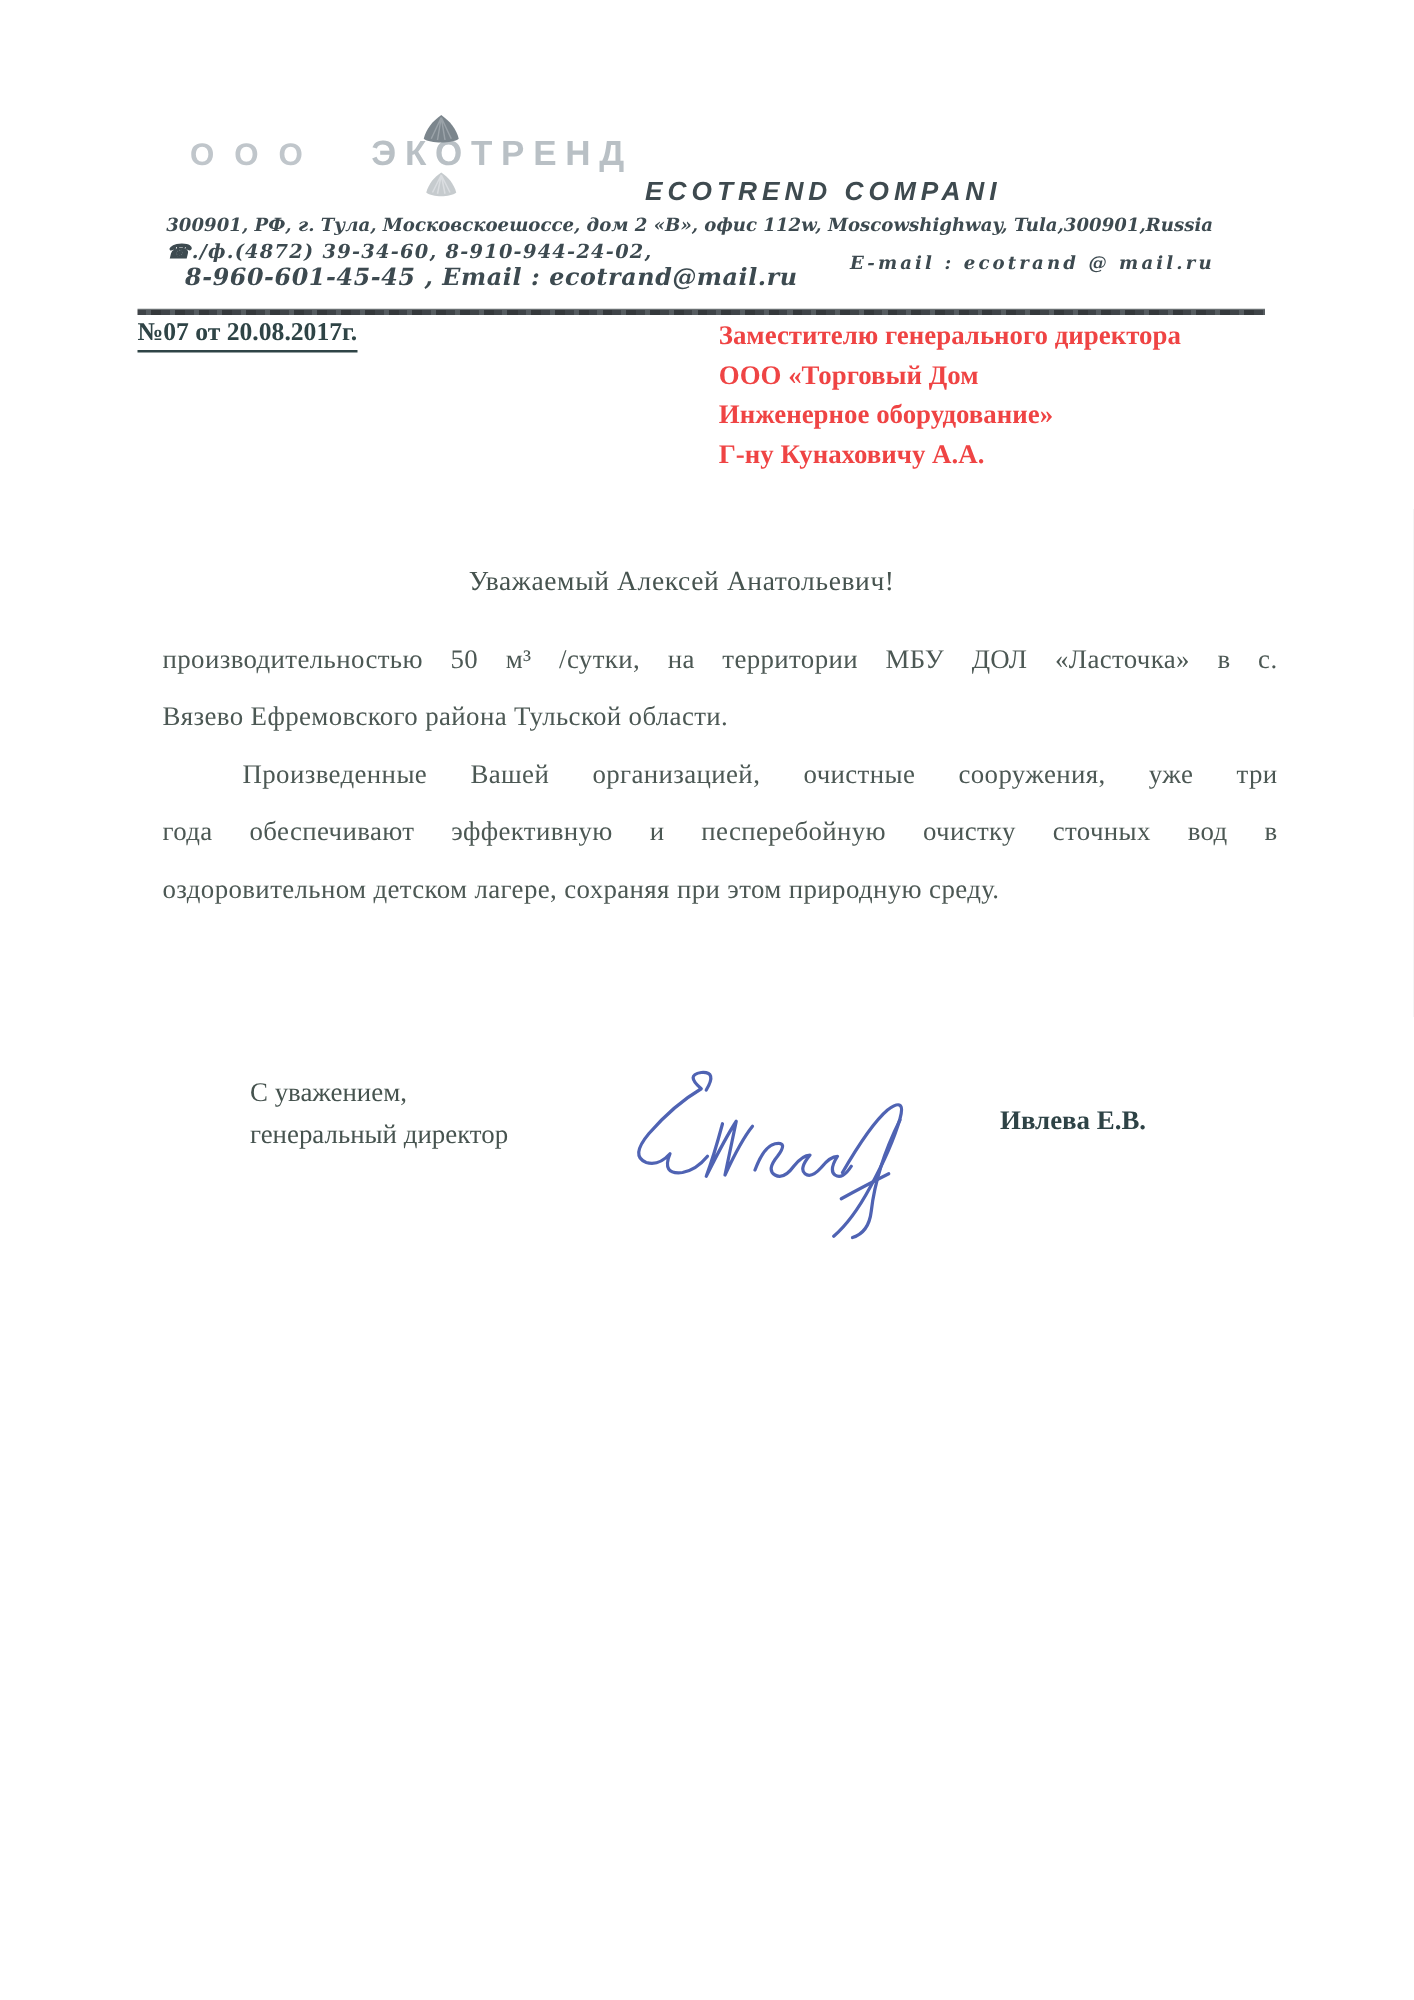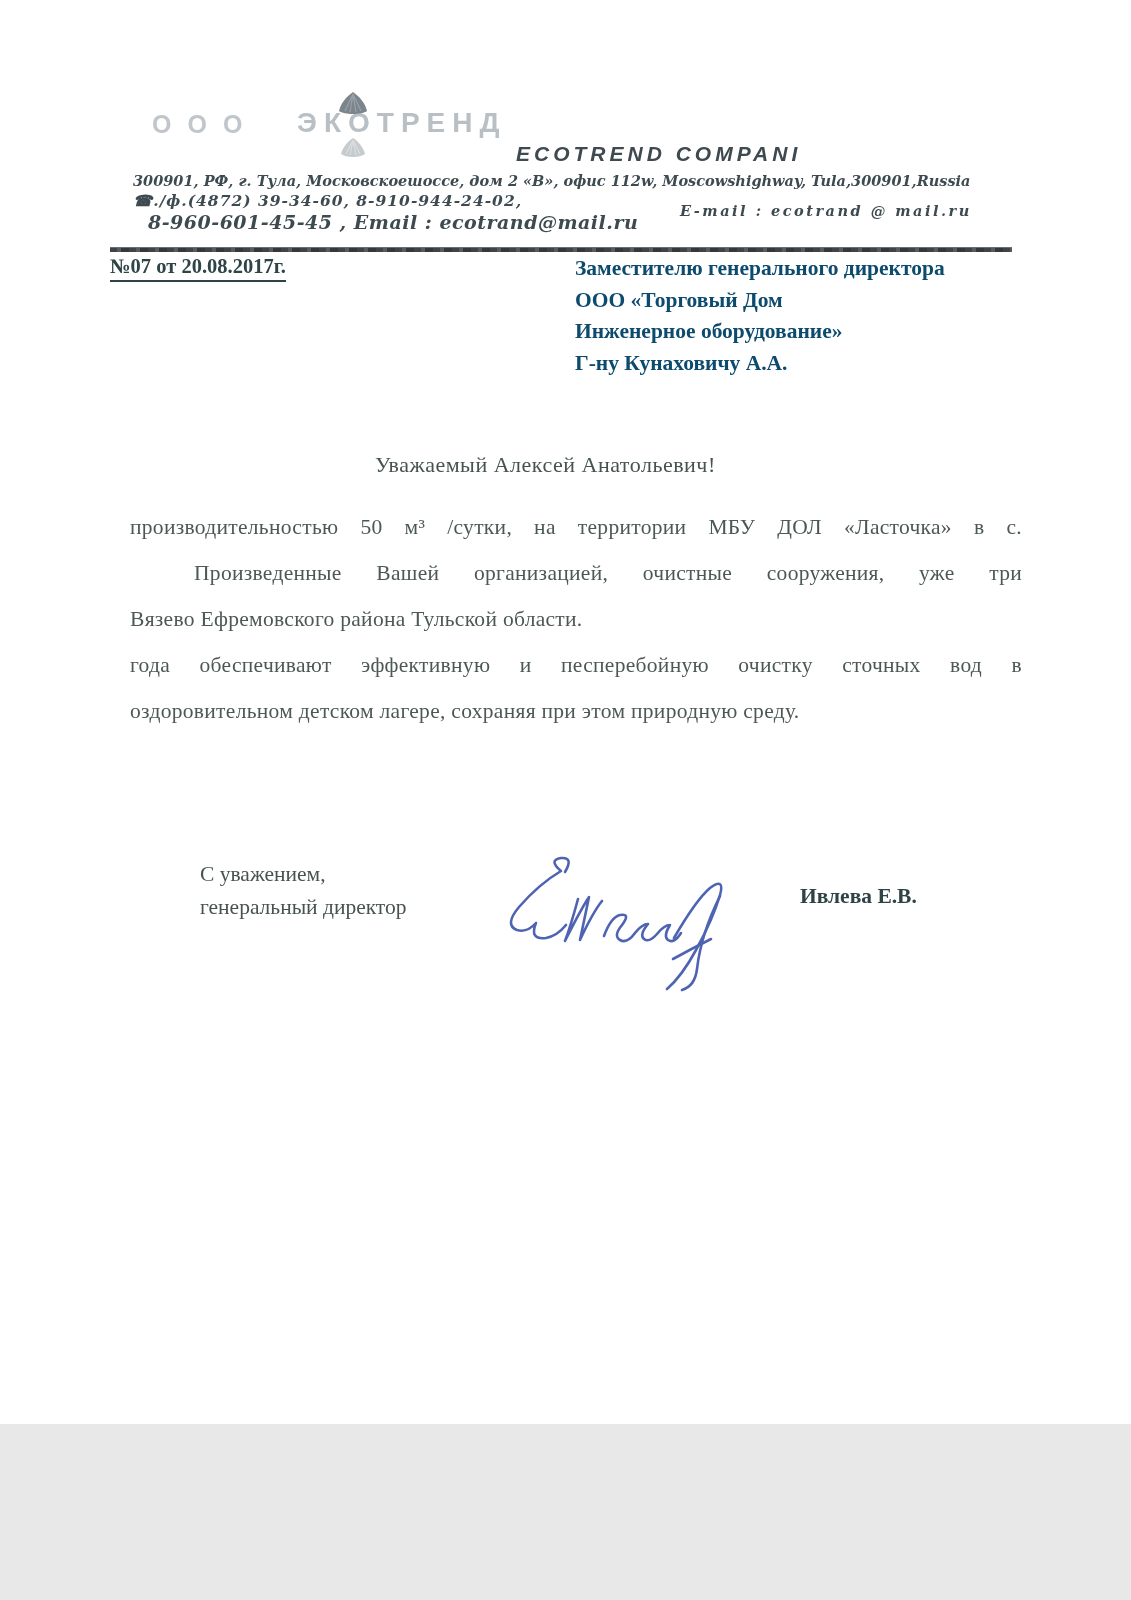--- a/index.html
+++ b/index.html
@@ -1,19 +1,19 @@
 <!DOCTYPE html>
 <html><head>
 <meta charset="utf-8">
 <style>
   * { margin:0; padding:0; box-sizing:border-box; }
   html,body { background:#e8e8e8; }
   .page {
     position:relative;
-    width:1131px; height:1424px;
+    width:1131px; height:1600px;
     margin:0 auto;
     background:#ffffff;
     font-family:"Liberation Serif", serif;
     overflow:hidden;
   }
 
   
   .logo-ooo {
     position:absolute; left:152px; top:110px;
     font-family:"Liberation Sans", sans-serif;
@@ -75,21 +75,21 @@
 
   
   .ref {
     position:absolute; left:110px; top:255px;
     font-size:20.5px; font-weight:bold; color:#2f4446;
     border-bottom:2px solid #2f4446; padding-bottom:2px;
     white-space:nowrap;
   }
   .recipient {
     position:absolute; left:575px; top:253px;
-    font-size:21.5px; font-weight:bold; color:#0c4a6e;
+    font-size:21.5px; font-weight:bold; color:#ef4444;
     line-height:31.5px; white-space:nowrap;
   }
 
   
   .salutation {
     position:absolute; left:375px; top:452px;
     font-size:22px; color:#46534f; letter-spacing:0.5px;
     white-space:nowrap;
   }
 
@@ -151,22 +151,22 @@
     <div>Заместителю генерального директора</div>
     <div>ООО «Торговый Дом</div>
     <div>Инженерное оборудование»</div>
     <div>Г-ну Кунаховичу А.А.</div>
   </div>
 
   <div class="salutation">Уважаемый Алексей Анатольевич!</div>
 
   <div class="body-block">
     <div class="jline">производительностью 50 м³ /сутки, на территории МБУ ДОЛ «Ласточка» в с.</div>
+    <div class="jline last">Вязево Ефремовского района Тульской области.</div>
     <div class="jline indent">Произведенные Вашей организацией, очистные сооружения, уже три</div>
-    <div class="jline last">Вязево Ефремовского района Тульской области.</div>
     <div class="jline">года обеспечивают эффективную и песперебойную очистку сточных вод в</div>
     <div class="jline last">оздоровительном детском лагере, сохраняя при этом природную среду.</div>
   </div>
 
   <div class="closing">
     <div>С уважением,</div>
     <div>генеральный директор</div>
   </div>
 
   <svg class="signature" width="290" height="160" viewBox="0 0 290 160">

